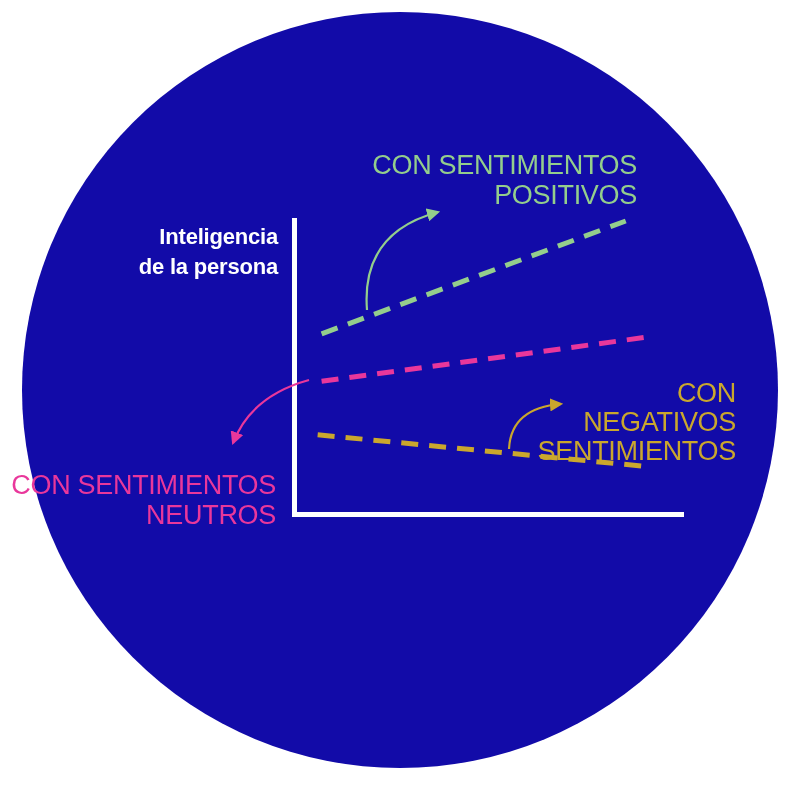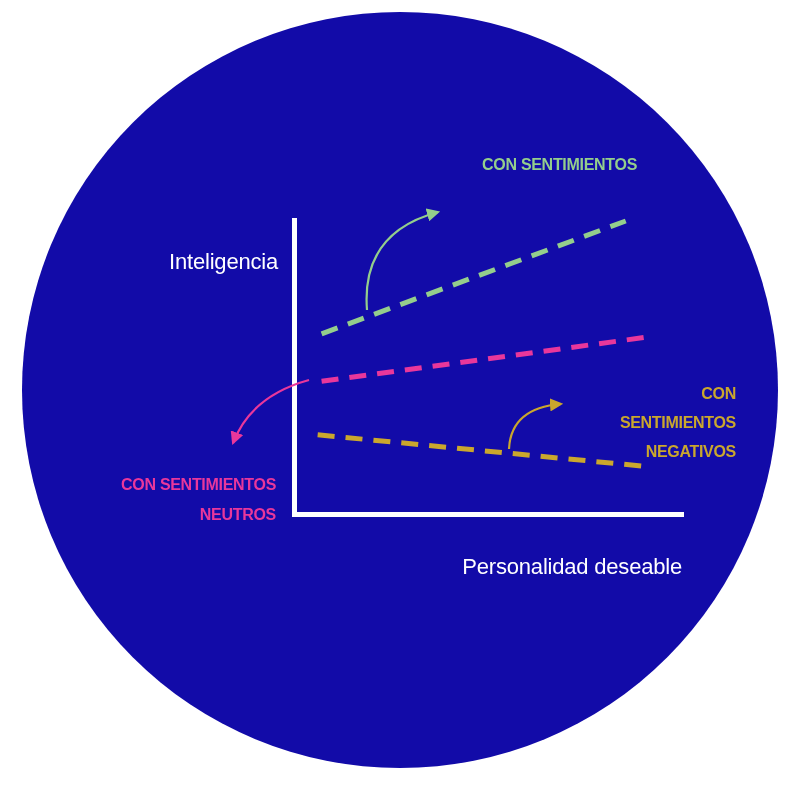--- a/index.html
+++ b/index.html
@@ -9,22 +9,22 @@
   .canvas{
     position:relative; width:799px; height:791px; background:#ffffff; overflow:hidden;
     font-family:"Liberation Sans", sans-serif;
   }
   .bg-circle{
     position:absolute; left:22px; top:12px; width:756px; height:756px;
     border-radius:50%; background:var(--blue);
   }
   .chart-svg{position:absolute; left:0; top:0; width:799px; height:791px;}
   .lbl{position:absolute; text-align:right; white-space:nowrap;}
-  .lbl-white{color:var(--white); font-size:22px; line-height:30px; font-weight:400; letter-spacing:-0.2px;margin-top:25px;}
-  .lbl-caps{font-size:16px; line-height:30px; font-weight:700; letter-spacing:-0.3px;}
+  .lbl-white{color:var(--white); font-size:22px; line-height:30px; font-weight:700; letter-spacing:-0.2px;}
+  .lbl-caps{font-size:27px; line-height:30px; font-weight:400; letter-spacing:-0.3px;}
   .lbl-green{color:var(--green);}
   .lbl-pink{color:var(--pink);}
   .lbl-yellow{color:var(--yellow); line-height:29px;margin-top:19px;}
   .y-axis-label{top:222px; right:521px;}
   .x-axis-label{top:527px; right:117px;}
   .positive-label{top:150px; right:162px;}
   .neutral-label{top:470px; right:523px;}
   .negative-label{top:360px; right:63px;}
   .dash{stroke-width:5; stroke-dasharray:17 11; fill:none;}
   .axis{stroke:var(--white); stroke-width:5; fill:none;}
@@ -57,32 +57,33 @@
     <line class="dash" x1="321.6" y1="381.35" x2="649.45" y2="336.8" style="stroke: rgb(233, 55, 155);"></line>
     <line class="dash" x1="317.65" y1="434.81" x2="641.55" y2="465.995" style="stroke: rgb(202, 167, 45);"></line>
 
     <path class="arrow" style="stroke:var(--green)" d="M 367 310 Q 361 233 438 212" marker-end="url(#mk-green)"></path>
     <path class="arrow" style="stroke:var(--pink)" d="M 309 380 Q 251 396 233 443" marker-end="url(#mk-pink)"></path>
     <path class="arrow" style="stroke:var(--yellow)" d="M 509 449 Q 511 408 561 404" marker-end="url(#mk-yellow)"></path>
   </svg>
 
   <div class="lbl lbl-white y-axis-label">
     <div>Inteligencia</div>
+    <div>de la persona</div>
   </div>
 
-  <div class="lbl lbl-white x-axis-label">Personalidad deseable</div>
 
   <div class="lbl lbl-caps lbl-green positive-label">
     <div>CON SENTIMIENTOS</div>
+    <div>POSITIVOS</div>
   </div>
 
   <div class="lbl lbl-caps lbl-pink neutral-label">
     <div>CON SENTIMIENTOS</div>
     <div>NEUTROS</div>
   </div>
 
   <div class="lbl lbl-caps lbl-yellow negative-label">
     <div>CON</div>
+    <div>NEGATIVOS</div>
     <div>SENTIMIENTOS</div>
-    <div>NEGATIVOS</div>
   </div>
 
 </div>
 
 </body></html>

